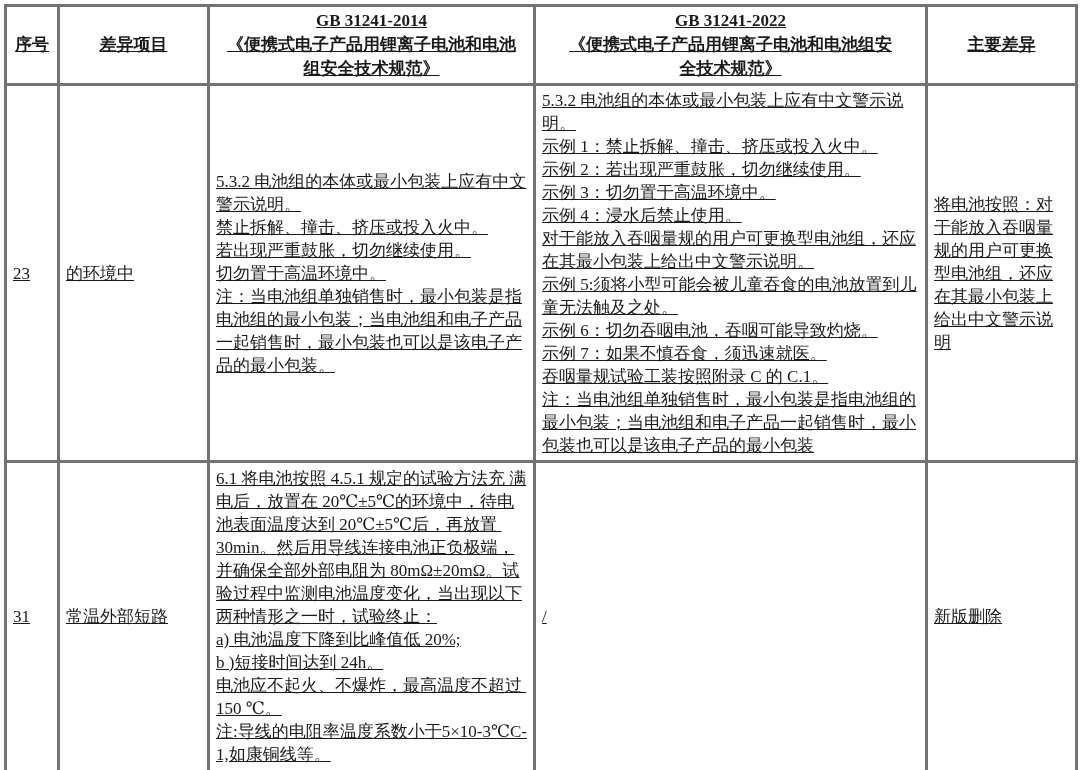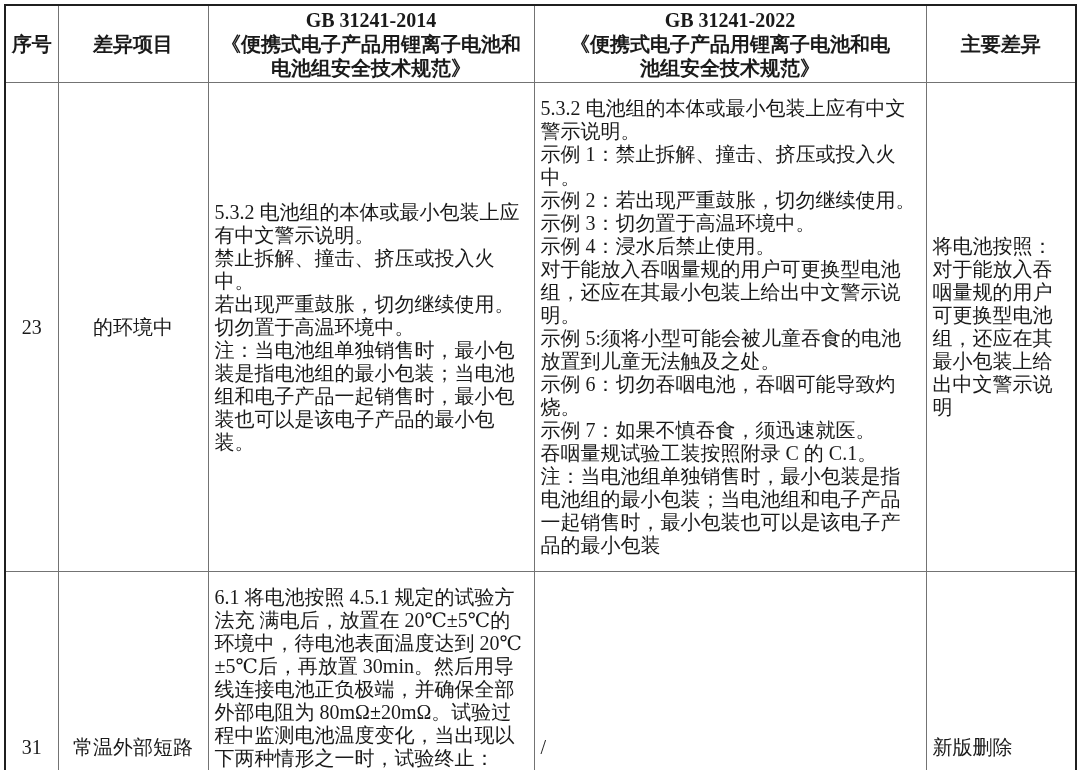--- a/index.html
+++ b/index.html
@@ -19,40 +19,41 @@
   table.cmp-table {
     position: absolute;
     left: 4px;
     top: 4px;
     border-collapse: collapse;
     table-layout: fixed;
     border: 2px solid #1f1f1f;
     background: #ffffff;
   }
   .cmp-table th, .cmp-table td {
-    border: 1px solid #737373;
+    border: 3px solid #737373;
     vertical-align: middle;
-    font-size: 20px;
+    font-size: 17px;
     box-sizing: border-box;
     overflow: hidden;
+    text-decoration: underline;
   }
   .cmp-table th {
     font-weight: bold;
     text-align: center;
     line-height: 24px;
     padding: 2px 4px;
   }
   .cmp-table td {
     line-height: 23px;
-    padding: 14px 6px;
+    padding: 3px 6px;
   }
   .row-header   { height: 73px; }
   .row-item-23  { height: 374px; }
   .row-item-24  { height: 310px; }
-  .c-center { text-align: center; }
+  .c-center { }
   .c-text {
     text-align: left;
     white-space: pre-wrap;
     overflow-wrap: break-word;
   }
   .std-code { display: block; }
   .std-title { display: block; margin: 0 auto; }
   .w2014 { max-width: 300px; }
   .w2022 { max-width: 335px; }
 </style>

